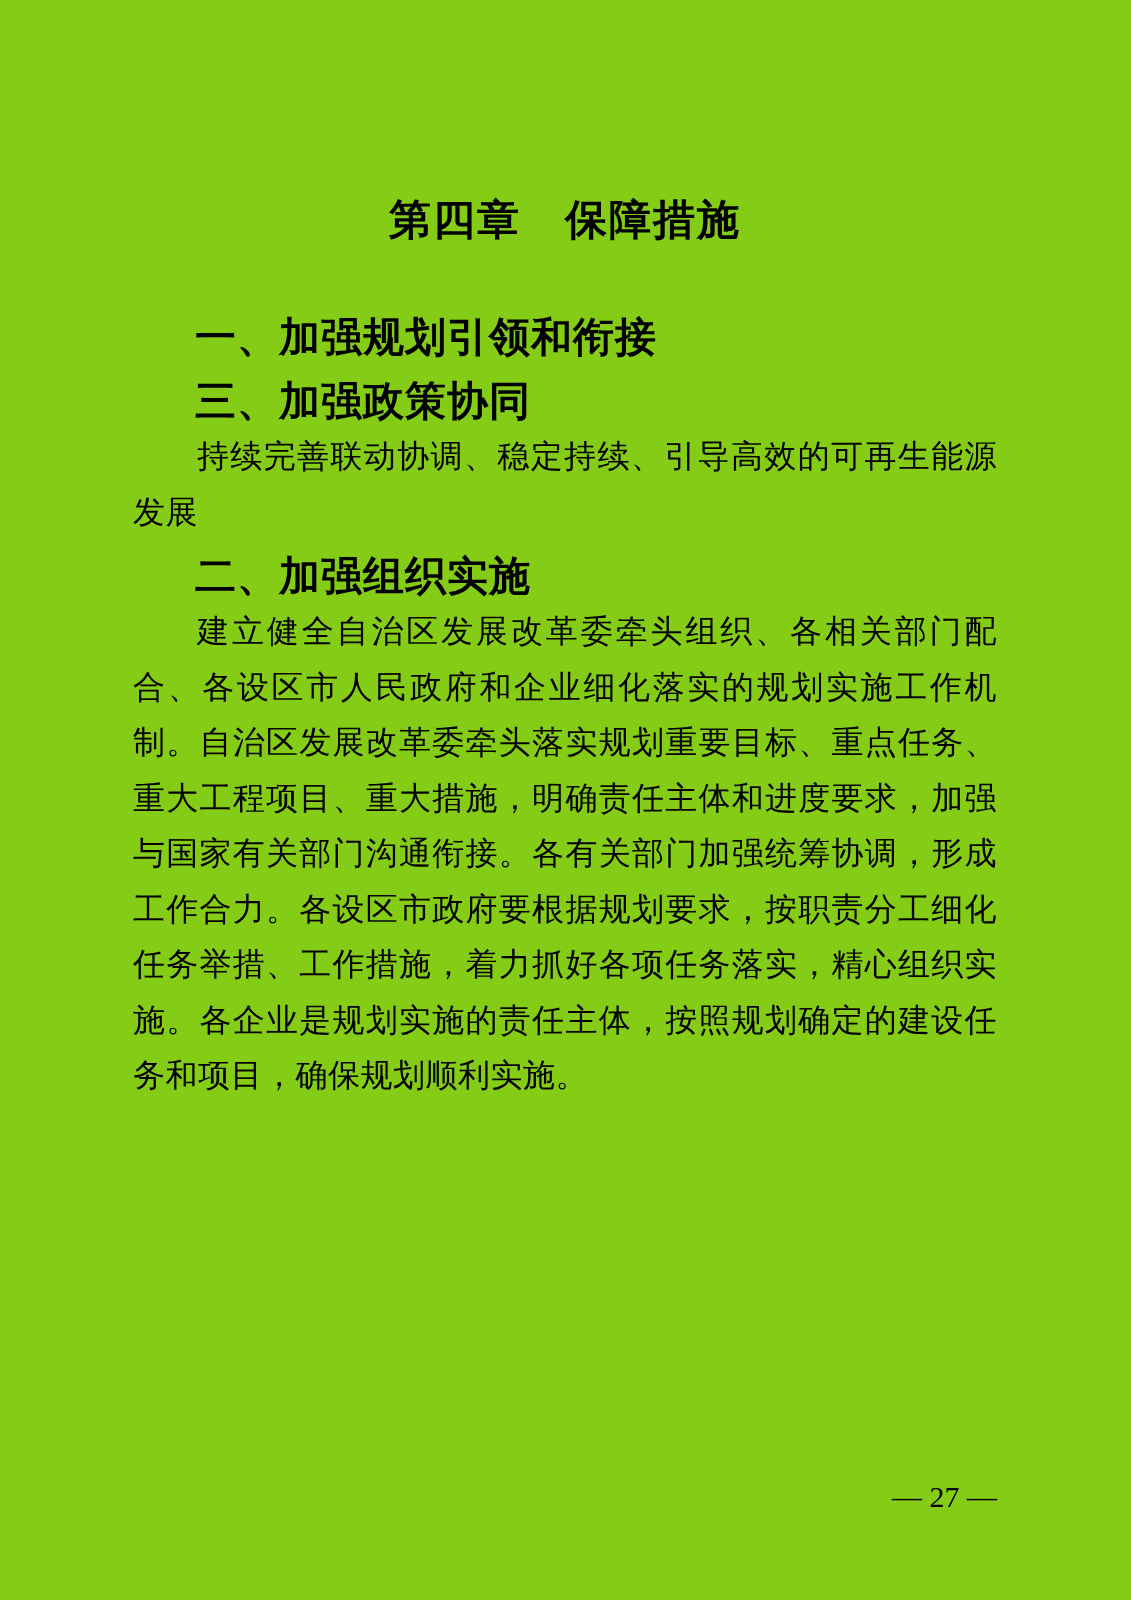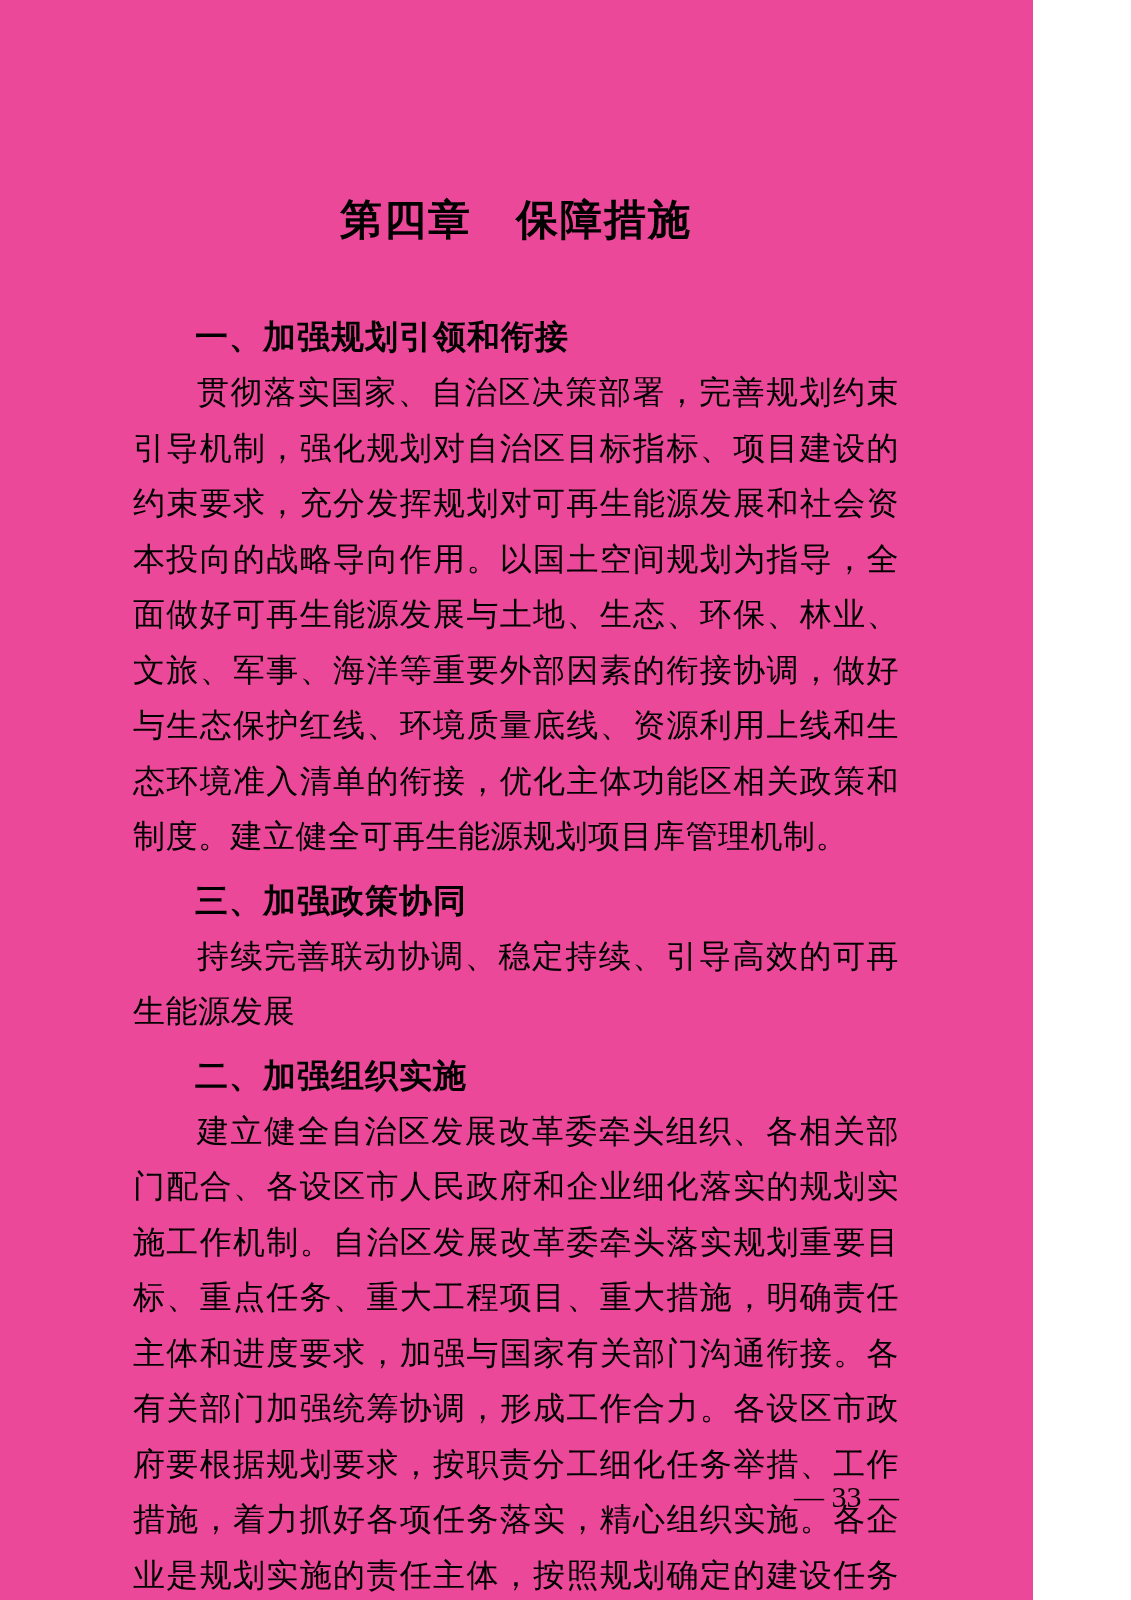--- a/index.html
+++ b/index.html
@@ -6,23 +6,23 @@
     margin: 0;
     padding: 0;
     background: #ffffff;
   }
   body {
     width: 1131px;
     height: 1600px;
   }
   .page {
     position: relative;
-    width: 1033px;
+    width: 1131px;
     height: 1600px;
-    background: #ec4899;
+    background: #84cc16;
     box-sizing: border-box;
     padding: 0 134px 0 133px;
     overflow: hidden;
     color: #000000;
   }
   .doc-title {
     margin: 0;
     padding-top: 190px;
     font-family: "Liberation Serif", "DejaVu Serif", serif;
     font-weight: 700;
@@ -34,21 +34,21 @@
   }
   .doc-section {
     margin: 0;
     padding: 0;
   }
   .sec-heading {
     margin: 8px 0 0 0;
     padding-left: 62px;
     font-family: "Liberation Sans", "DejaVu Sans", sans-serif;
     font-weight: 700;
-    font-size: 33px;
+    font-size: 41px;
     line-height: 56px;
     color: #000000;
     letter-spacing: 1px;
   }
   .doc-section.first .sec-heading {
     margin-top: 59px;
   }
   .body-text {
     margin: 0;
     font-family: "Liberation Serif", "DejaVu Serif", serif;
@@ -73,28 +73,27 @@
 </style>
 </head>
 <body>
 
 <div class="page">
 
   <h1 class="doc-title">第四章　保障措施</h1>
 
   <section class="doc-section first">
     <h2 class="sec-heading">一、加强规划引领和衔接</h2>
-    <p class="body-text">贯彻落实国家、自治区决策部署，完善规划约束引导机制，强化规划对自治区目标指标、项目建设的约束要求，充分发挥规划对可再生能源发展和社会资本投向的战略导向作用。以国土空间规划为指导，全面做好可再生能源发展与土地、生态、环保、林业、文旅、军事、海洋等重要外部因素的衔接协调，做好与生态保护红线、环境质量底线、资源利用上线和生态环境准入清单的衔接，优化主体功能区相关政策和制度。建立健全可再生能源规划项目库管理机制。</p>
   </section>
 
   <section class="doc-section">
     <h2 class="sec-heading">三、加强政策协同</h2>
     <p class="body-text">持续完善联动协调、稳定持续、引导高效的可再生能源发展</p>
   </section>
 
   <section class="doc-section">
     <h2 class="sec-heading">二、加强组织实施</h2>
     <p class="body-text">建立健全自治区发展改革委牵头组织、各相关部门配合、各设区市人民政府和企业细化落实的规划实施工作机制。自治区发展改革委牵头落实规划重要目标、重点任务、重大工程项目、重大措施，明确责任主体和进度要求，加强与国家有关部门沟通衔接。各有关部门加强统筹协调，形成工作合力。各设区市政府要根据规划要求，按职责分工细化任务举措、工作措施，着力抓好各项任务落实，精心组织实施。各企业是规划实施的责任主体，按照规划确定的建设任务和项目，确保规划顺利实施。</p>
   </section>
 
-  <div class="page-number">— 33 —</div>
+  <div class="page-number">— 27 —</div>
 
 </div>
 
 </body></html>

